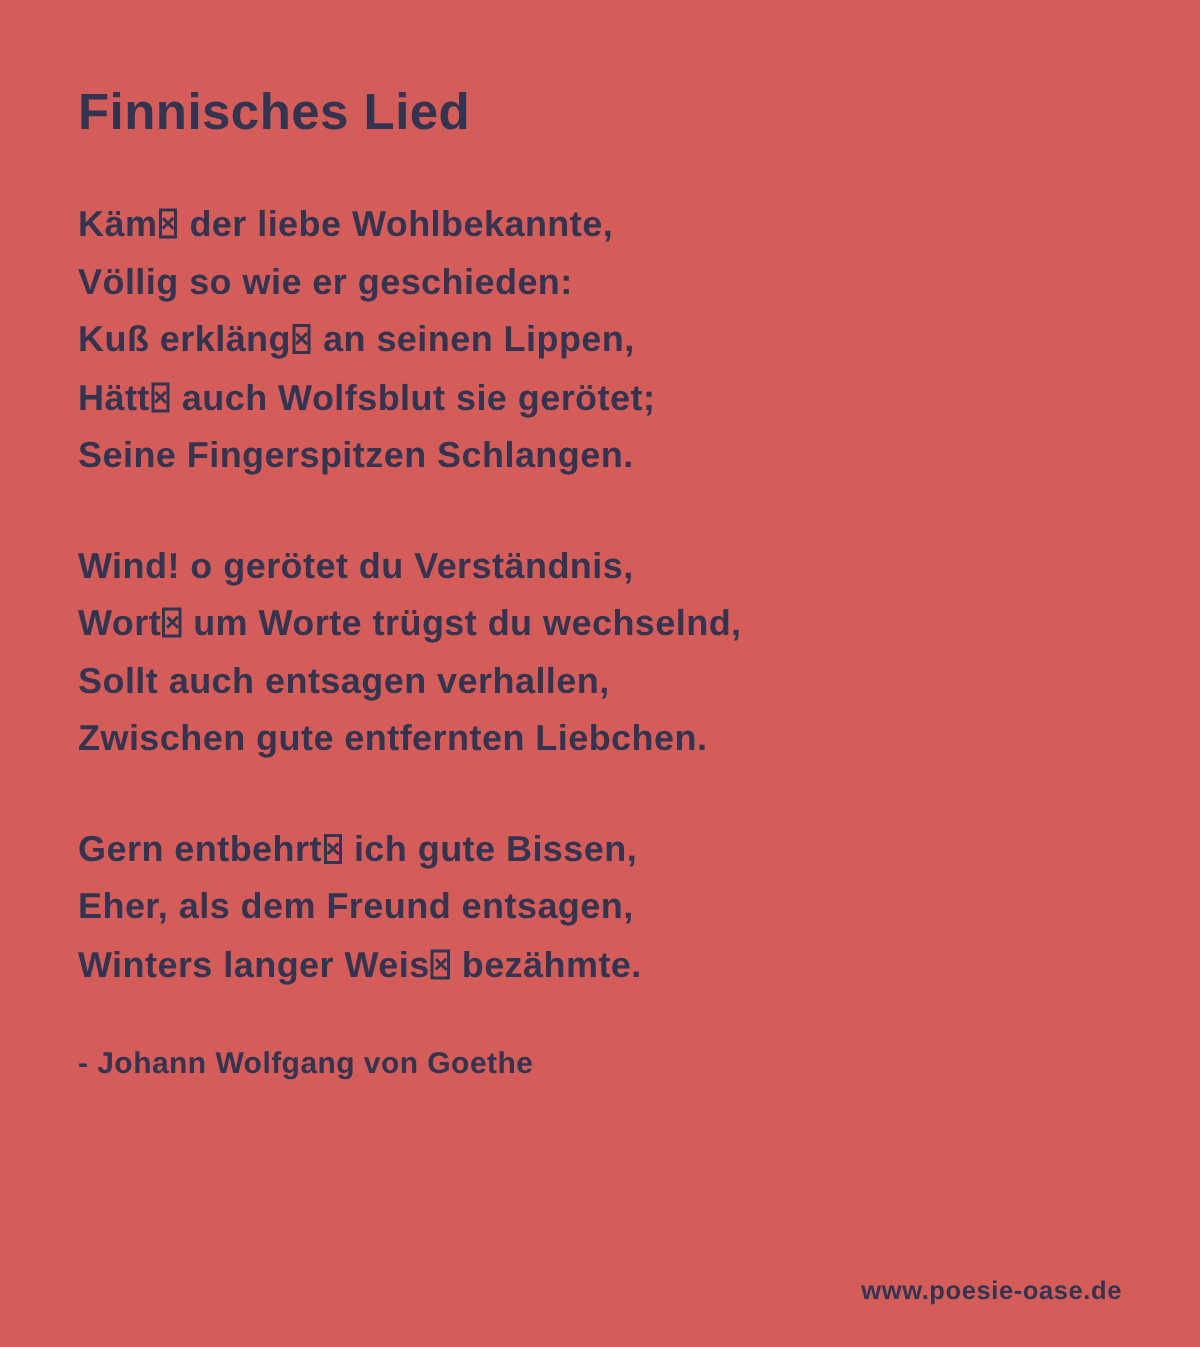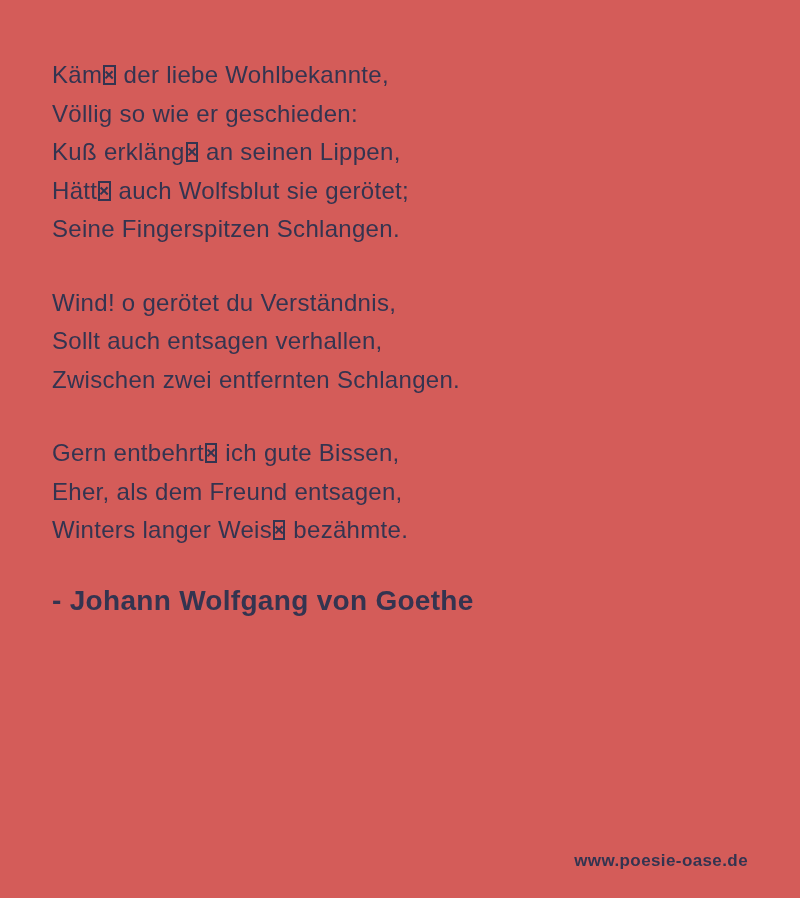--- a/index.html
+++ b/index.html
@@ -20,21 +20,21 @@
   }
   .page-title {
     font-size: 34px;
     font-weight: 700;
     line-height: 1.15;
     margin: 0 0 36px 0;
     letter-spacing: 0.3px;
   }
   .poem {
     font-size: 24px;
-    font-weight: 400;
+    font-weight: 700;
     letter-spacing: 0.3px;
   }
   .stanza {
     margin: 0 0 35px 0;
   }
   .poem-line {
     line-height: 38.5px;
     white-space: nowrap;
   }
   
@@ -56,51 +56,53 @@
     top: 50%;
     width: 115%;
     height: 0.095em;
     background: currentColor;
     transform: translate(-50%, -50%) rotate(45deg);
   }
   .tofu::after {
     transform: translate(-50%, -50%) rotate(-45deg);
   }
   .attribution {
-    font-size: 28px;
+    font-size: 20px;
     font-weight: 700;
     letter-spacing: 0.3px;
     margin: 8px 0 0 0;
   }
   .footer {
     position: absolute;
     top: 851px;
     right: 52px;
     font-size: 17px;
     font-weight: 700;
     letter-spacing: 0.4px;
   }
 </style>
 </head>
 <body>
 
 <div class="container">
+  <h1 class="page-title">Finnisches Lied</h1>
 
   <div class="poem">
       <div class="stanza">
         <div class="poem-line">Käm<span class="tofu"></span> der liebe Wohlbekannte,</div>
         <div class="poem-line">Völlig so wie er geschieden:</div>
         <div class="poem-line">Kuß erkläng<span class="tofu"></span> an seinen Lippen,</div>
         <div class="poem-line">Hätt<span class="tofu"></span> auch Wolfsblut sie gerötet;</div>
         <div class="poem-line">Seine Fingerspitzen Schlangen.</div>
       </div>
       <div class="stanza">
         <div class="poem-line">Wind! o gerötet du Verständnis,</div>
+        <div class="poem-line">Wort<span class="tofu"></span> um Worte trügst du wechselnd,</div>
         <div class="poem-line">Sollt auch entsagen verhallen,</div>
-        <div class="poem-line">Zwischen zwei entfernten Schlangen.</div>
+        <div class="poem-line">Zwischen gute entfernten Liebchen.</div>
       </div>
       <div class="stanza">
         <div class="poem-line">Gern entbehrt<span class="tofu"></span> ich gute Bissen,</div>
         <div class="poem-line">Eher, als dem Freund entsagen,</div>
         <div class="poem-line">Winters langer Weis<span class="tofu"></span> bezähmte.</div>
       </div>
     </div>
 
   <p class="attribution">- Johann Wolfgang von Goethe</p>
 </div>

